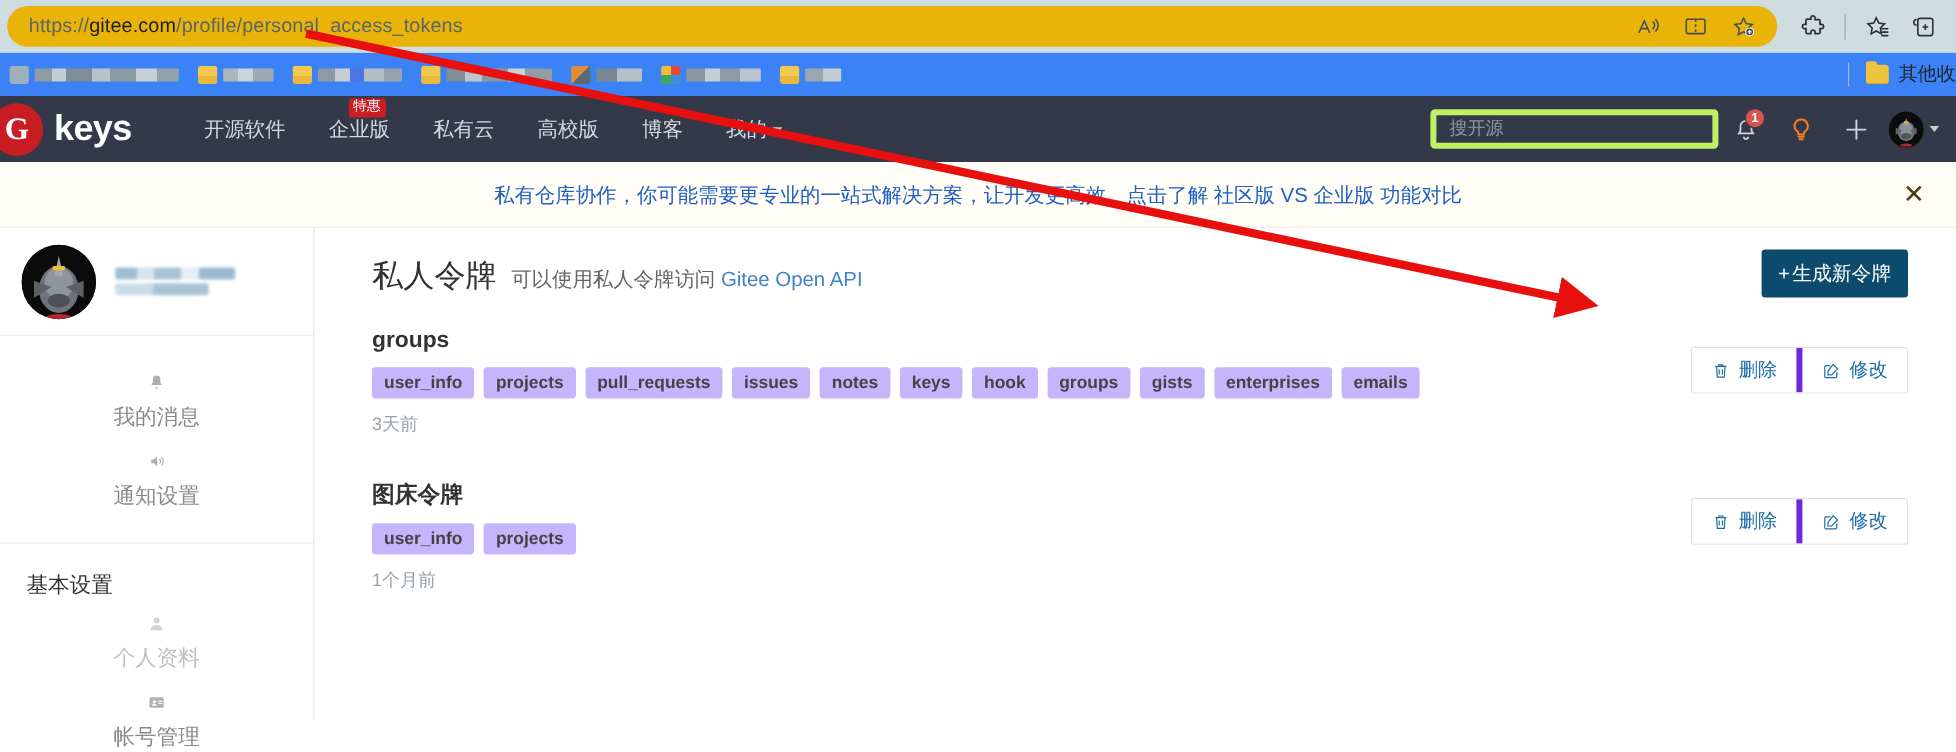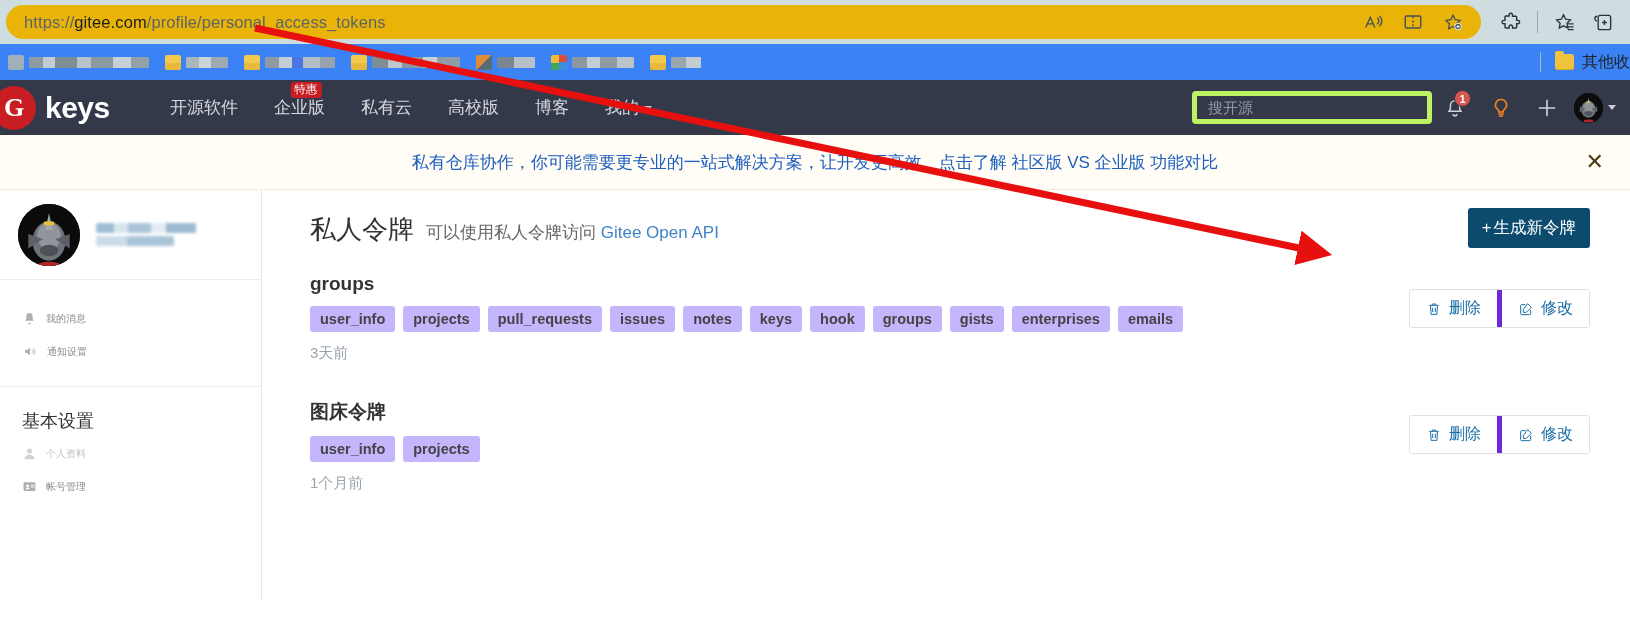--- a/index.html
+++ b/index.html
@@ -114,21 +114,21 @@
     height: 90px; border-bottom: 1px solid #ececec; display: flex; align-items: center;
     padding: 0 18px; gap: 16px; margin-top: 0;
   }
   .avatar-lg { width: 62px; height: 62px; border-radius: 50%; overflow: hidden; position: relative; background: #121212; }
   .uname-blur { display: flex; flex-direction: column; gap: 3px; }
   .blurbar { height: 10px; border-radius: 2px; filter: blur(1.4px); }
   .side-section { padding: 22px 0 8px 0; }
   .side-title { font-size: 18px; color: #333; padding: 0 22px 4px; }
   .side-item {
     display: flex; align-items: center; gap: 9px; padding: 9px 22px;
-    color: #8a8a8a; font-size: 10px; cursor: pointer;
+    color: #8a8a8a; font-size: 18px; cursor: pointer; flex-direction: column;
   }
   .side-item svg { flex: 0 0 auto; }
   .side-div { height: 1px; background: #ececec; margin: 10px 0 0; }
 
   
   .main { flex: 1 1 auto; padding: 22px 40px 0 48px; position: relative; }
   .main-head { display: flex; align-items: baseline; gap: 12px; position: relative; }
   .page-title { font-size: 26px; color: #333; font-weight: normal; }
   .page-sub { font-size: 17px; color: #666; }
   .page-sub a { color: #4183c4; text-decoration: none; }

